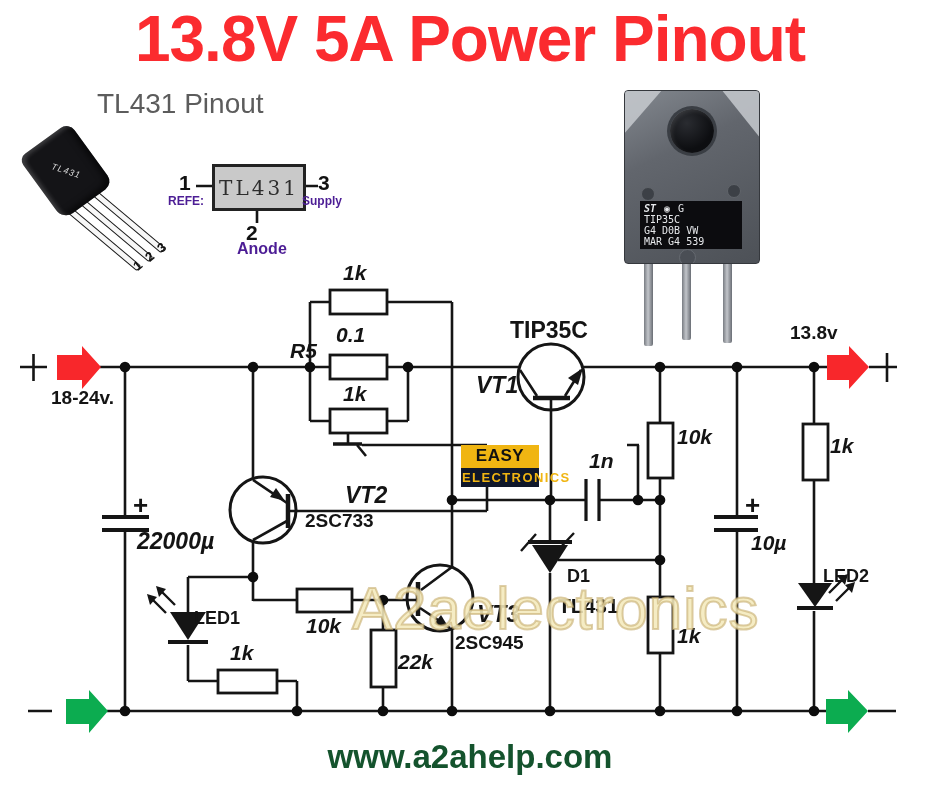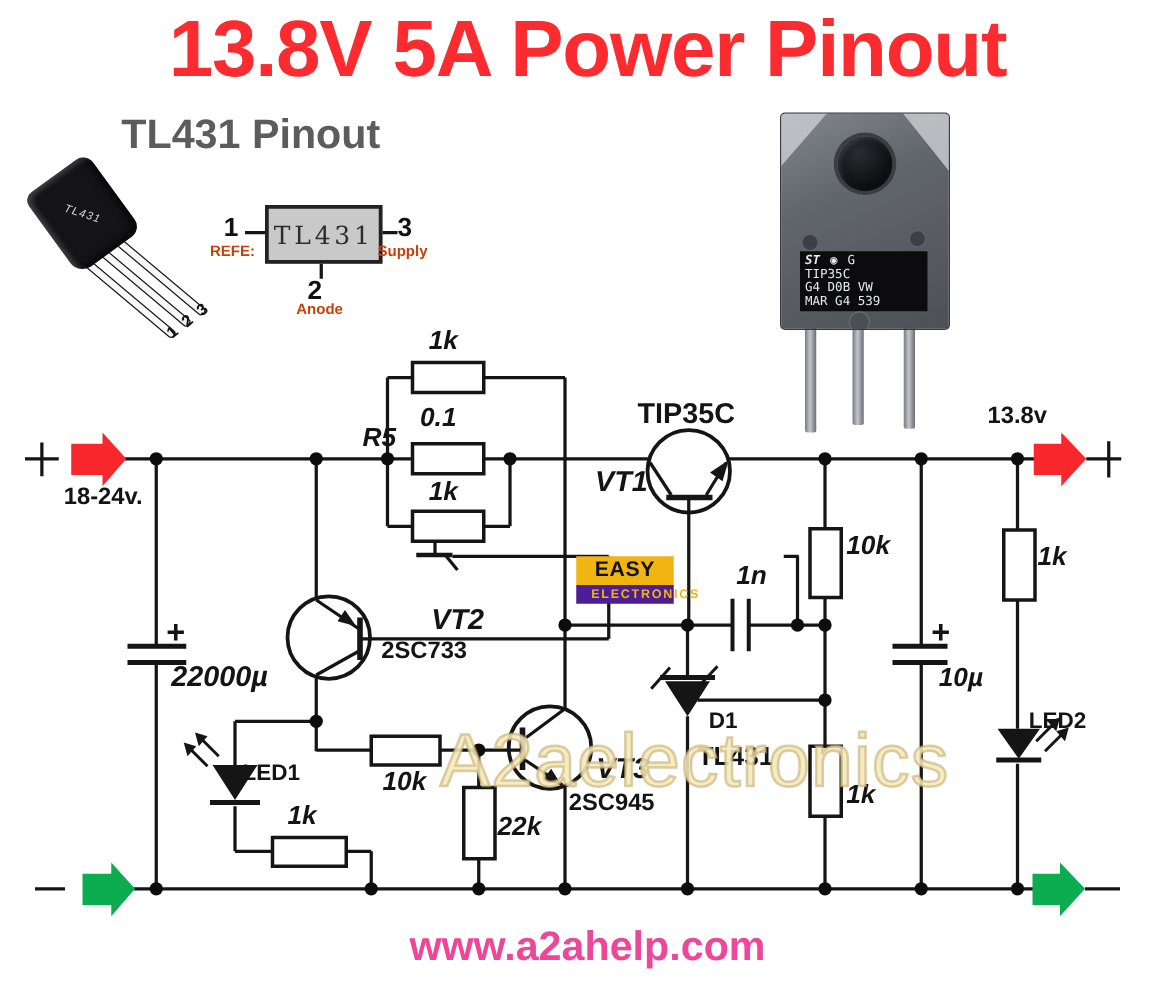--- a/index.html
+++ b/index.html
@@ -8,30 +8,30 @@
   #stage{position:absolute;inset:0;width:940px;height:788px;}
   .lbl{position:absolute;color:#141414;white-space:nowrap;z-index:4;line-height:1;}
   .val{font-style:italic;font-weight:bold;font-size:21px;}
   .part{font-weight:bold;font-size:19px;}
   .vtl{font-style:italic;font-weight:bold;font-size:23px;}
   .small-part{font-weight:bold;font-size:18px;}
   .plus-t{font-weight:bold;font-size:26px;}
   .title{position:absolute;top:2px;left:0;right:0;text-align:center;font-size:64px;
          font-weight:bold;color:#fb2b2f;letter-spacing:-1px;z-index:4;}
   .footer{position:absolute;top:738px;left:0;right:0;text-align:center;font-size:33px;
-          font-weight:bold;color:#ec4899;z-index:4;}
+          font-weight:bold;color:#14532d;z-index:4;}
   .wm{position:absolute;left:352px;top:574px;font-size:60px;font-weight:normal;letter-spacing:1px;
       color:rgba(244,233,188,0.88);-webkit-text-stroke:2px rgba(198,174,112,0.6);
       z-index:6;pointer-events:none;}
-  .pin-head{position:absolute;left:97px;top:88px;font-size:33px;font-weight:bold;color:#5c5c5c;z-index:4;}
+  .pin-head{position:absolute;left:97px;top:88px;font-size:28px;font-weight:normal;color:#5c5c5c;z-index:4;}
   .pin-box{position:absolute;left:212px;top:164px;width:88px;height:41px;background:#c9c9c9;
            border:3px solid #222;z-index:4;display:flex;align-items:center;justify-content:center;}
   .pin-box span{font-family:"DejaVu Serif",serif;font-size:20px;letter-spacing:3px;color:#2d2d2d;}
   .pin-num{position:absolute;font-weight:bold;font-size:21px;color:#111;z-index:4;}
-  .pin-name{position:absolute;font-weight:bold;font-size:12px;color:#c2410c;z-index:4;}
+  .pin-name{position:absolute;font-weight:bold;font-size:12px;color:#4c1d95;z-index:4;}
   
   .to92{position:absolute;left:25px;top:125px;width:165px;height:158px;z-index:3;}
   .to92-body{position:absolute;left:10px;top:8px;width:62px;height:76px;background:#141417;
              border-radius:8px 10px 10px 12px;transform:rotate(-36deg);
              box-shadow:inset 3px 3px 4px rgba(255,255,255,0.18), inset -4px -4px 6px rgba(0,0,0,0.6);
              display:flex;align-items:center;justify-content:center;}
   .to92-body span{color:#d8d8d8;font-size:9px;font-style:italic;transform:rotate(54deg);letter-spacing:1px;}
   .to92-lead{position:absolute;width:112px;height:5px;background:#f7f7f7;border:1.5px solid #1c1c1c;
              border-radius:3px;transform-origin:0 50%;transform:rotate(40deg);}
   .to92-digit{position:absolute;font-weight:bold;font-size:13px;color:#111;transform:rotate(-40deg);}
@@ -53,22 +53,22 @@
   .tip-label .row0{display:flex;gap:8px;align-items:center;}
   .tip-brand{font-style:italic;font-weight:bold;font-size:10px;}
   .tip-rivet-b{position:absolute;left:54px;top:158px;width:15px;height:15px;border-radius:50%;
                background:#4a4e55;border:1px solid #666a71;}
   .tip-lead{position:absolute;width:9px;background:linear-gradient(90deg,#787c82,#c2c5ca 45%,#696d74);
             border-radius:0 0 2px 2px;}
   
   .easy{position:absolute;left:461px;top:445px;width:78px;z-index:4;}
   .easy-top{background:#f0b512;color:#111;font-weight:bold;font-size:17px;text-align:center;
             padding:1px 0 2px 0;letter-spacing:0.5px;}
-  .easy-bot{background:#4c1d95;color:#f0b512;font-weight:bold;font-size:10px;text-align:center;
-            letter-spacing:1.4px;padding:2px 12px;}
+  .easy-bot{background:#0f172a;color:#f0b512;font-weight:bold;font-size:13px;text-align:center;
+            letter-spacing:1.4px;padding:2px 1px;}
 </style>
 </head>
 <body>
 
 <div class="title">13.8V 5A Power Pinout</div>
 
 <svg id="stage" viewBox="0 0 940 788" style="z-index:2" fill="none" stroke="#151515" stroke-width="2.6">
 
   <g stroke-width="3">
     <circle cx="551" cy="377" r="33" fill="#fff"></circle>
@@ -186,21 +186,21 @@
 
 <div class="pin-head">TL431 Pinout</div>
 <div class="pin-box">
   <span>TL431</span>
 </div>
 <span class="pin-num" style="left:179px;top:171px">1</span>
 <span class="pin-name" style="left:168px;top:194px">REFE:</span>
 <span class="pin-num" style="left:318px;top:171px">3</span>
 <span class="pin-name" style="left:302px;top:194px">Supply</span>
 <span class="pin-num" style="left:246px;top:221px">2</span>
-<span class="pin-name" style="left:237px;top:240px;font-size:12px">Anode</span>
+<span class="pin-name" style="left:237px;top:240px;font-size:16px">Anode</span>
 
 <div class="to92">
   <div class="to92-lead" style="left:27px;top:67px"></div>
   <div class="to92-lead" style="left:39px;top:58px"></div>
   <div class="to92-lead" style="left:51px;top:49px"></div>
   <div class="to92-body">
     <span>TL431</span>
   </div>
   <span class="to92-digit" style="left:109px;top:133px">1</span>
   <span class="to92-digit" style="left:121px;top:124px">2</span>

